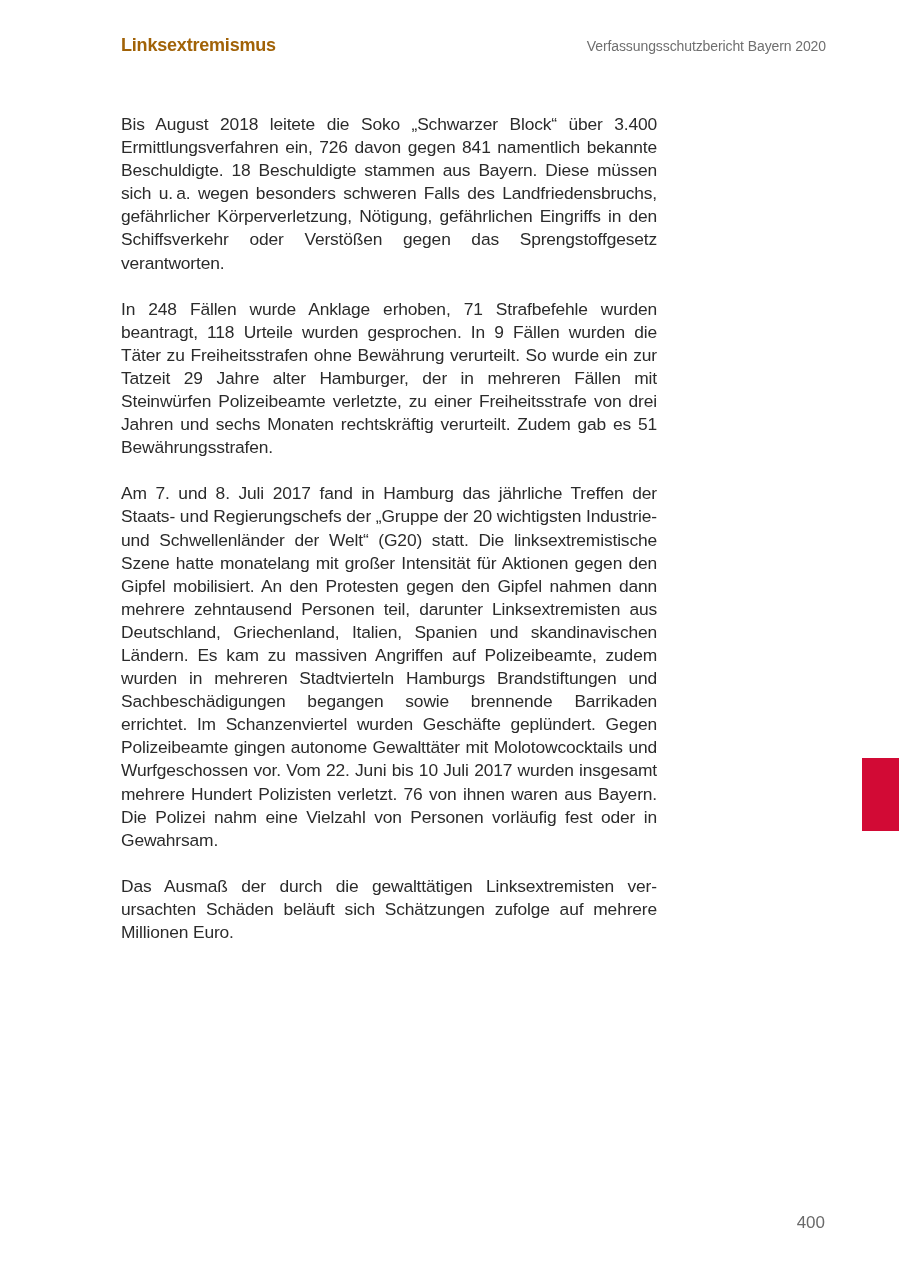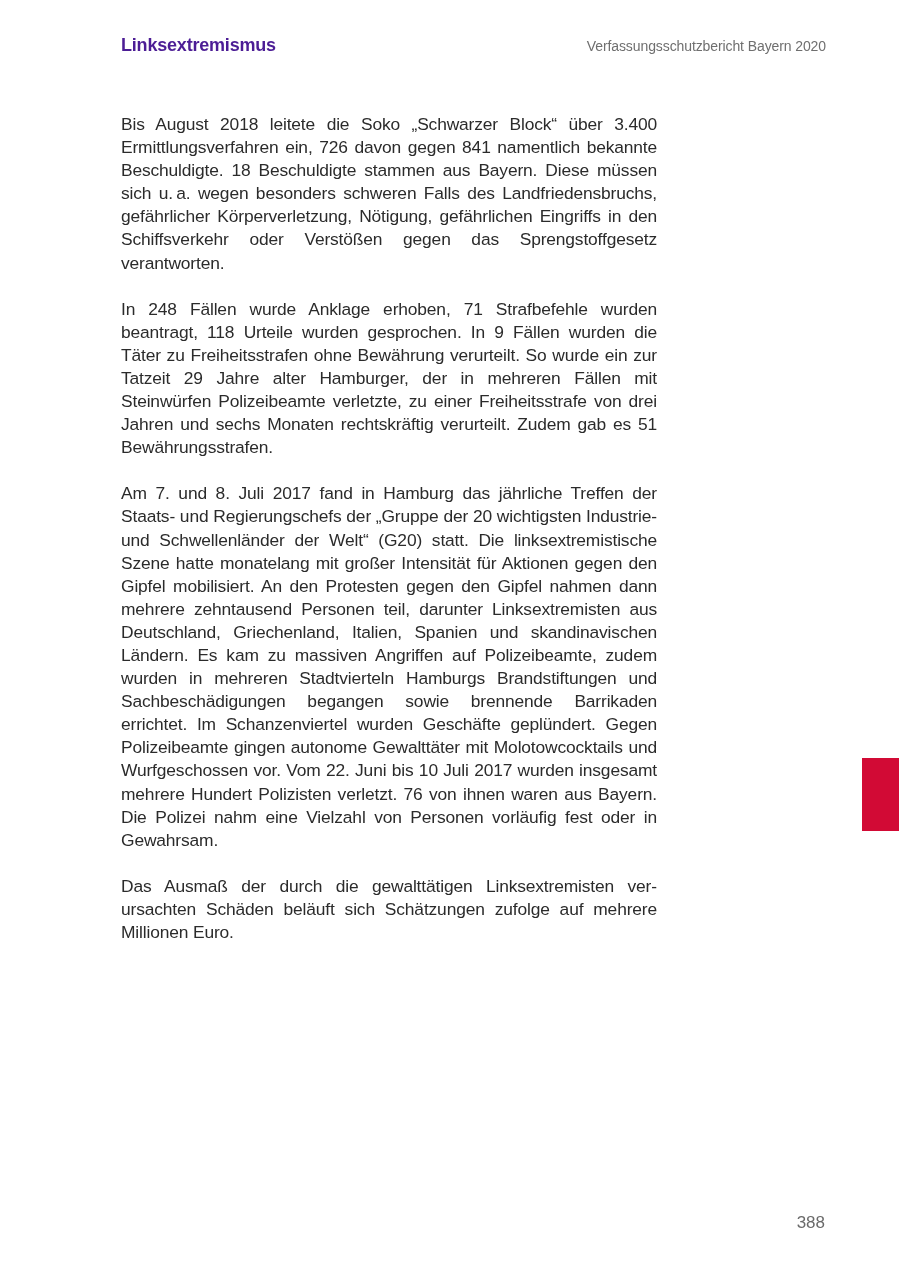--- a/index.html
+++ b/index.html
@@ -13,21 +13,21 @@
       position: relative;
       overflow: hidden;
       font-family: "Liberation Sans", sans-serif;
     }
     .header-title {
       position: absolute;
       left: 121px;
       top: 35px;
       font-size: 18px;
       font-weight: bold;
-      color: #4c1d95;
+      color: #a16207;
       letter-spacing: -0.2px;
     }
     .header-doc {
       position: absolute;
       right: 74px;
       top: 38px;
       font-size: 14px;
       color: #6f6f6f;
       letter-spacing: -0.1px;
     }
@@ -71,14 +71,14 @@
 
   <div class="content">
     <p class="para">Bis August 2018 leitete die Soko „Schwarzer Block“ über 3.400 Ermittlungsverfahren ein, 726 davon gegen 841 namentlich be­kannte Beschuldigte. 18 Beschuldigte stammen aus Bayern. Diese müssen sich u. a. wegen besonders schweren Falls des Landfriedensbruchs, gefährlicher Körperverletzung, Nötigung, gefährlichen Eingriffs in den Schiffsverkehr oder Verstößen ge­gen das Sprengstoffgesetz verantworten.</p>
     <p class="para">In 248 Fällen wurde Anklage erhoben, 71 Strafbefehle wurden beantragt, 118 Urteile wurden gesprochen. In 9 Fällen wurden die Täter zu Freiheitsstrafen ohne Bewährung verurteilt. So wur­de ein zur Tatzeit 29 Jahre alter Hamburger, der in mehreren Fällen mit Steinwürfen Polizeibeamte verletzte, zu einer Frei­heitsstrafe von drei Jahren und sechs Monaten rechtskräftig ver­urteilt. Zudem gab es 51 Bewährungsstrafen.</p>
     <p class="para">Am 7. und 8. Juli 2017 fand in Hamburg das jährliche Treffen der Staats- und Regierungschefs der „Gruppe der 20 wichtigs­ten Industrie- und Schwellenländer der Welt“ (G20) statt. Die linksextremistische Szene hatte monatelang mit großer Intensi­tät für Aktionen gegen den Gipfel mobilisiert. An den Protesten gegen den Gipfel nahmen dann mehrere zehntausend Personen teil, darunter Linksextremisten aus Deutschland, Griechenland, Italien, Spanien und skandinavischen Ländern. Es kam zu mas­siven Angriffen auf Polizeibeamte, zudem wurden in mehreren Stadtvierteln Hamburgs Brandstiftungen und Sachbeschädigun­gen begangen sowie brennende Barrikaden errichtet. Im Schan­zenviertel wurden Geschäfte geplündert. Gegen Polizeibeamte gingen autonome Gewalttäter mit Molotowcocktails und Wurf­geschossen vor. Vom 22. Juni bis 10 Juli 2017 wurden insge­samt mehrere Hundert Polizisten verletzt. 76 von ihnen waren aus Bayern. Die Polizei nahm eine Vielzahl von Personen vorläu­fig fest oder in Gewahrsam.</p>
     <p class="para">Das Ausmaß der durch die gewalttätigen Linksextremisten ver­ursachten Schäden beläuft sich Schätzungen zufolge auf mehre­re Millionen Euro.</p>
   </div>
 
   <div class="side-tab"></div>
 
-  <div class="page-number">388</div>
+  <div class="page-number">400</div>
 </div>
 
 </body></html>

